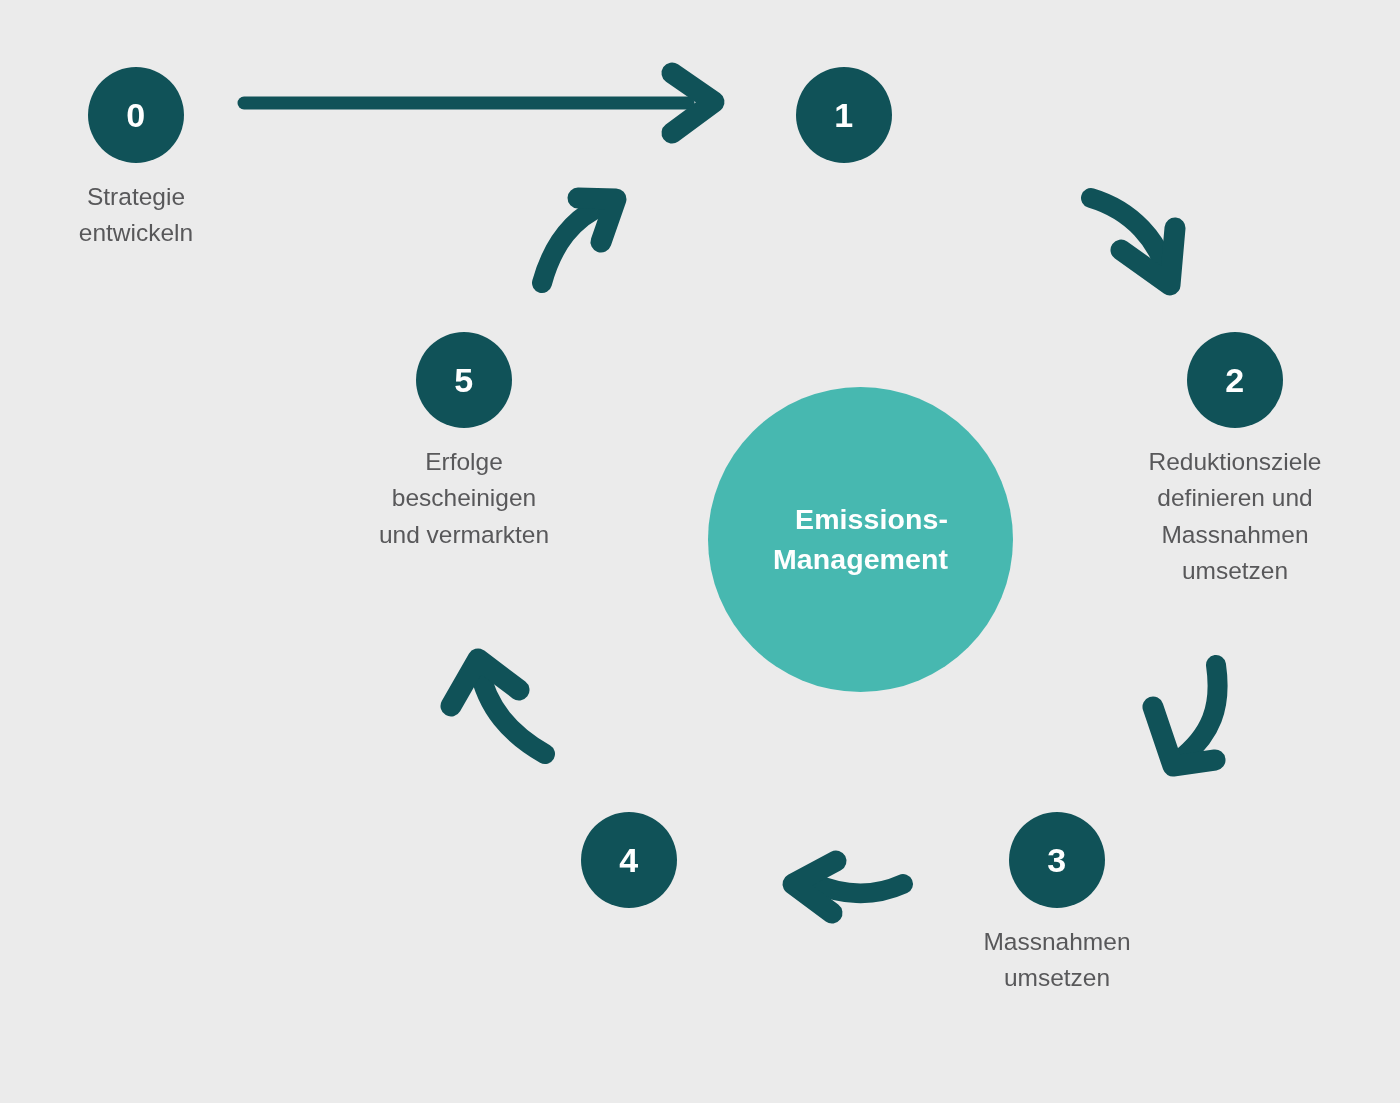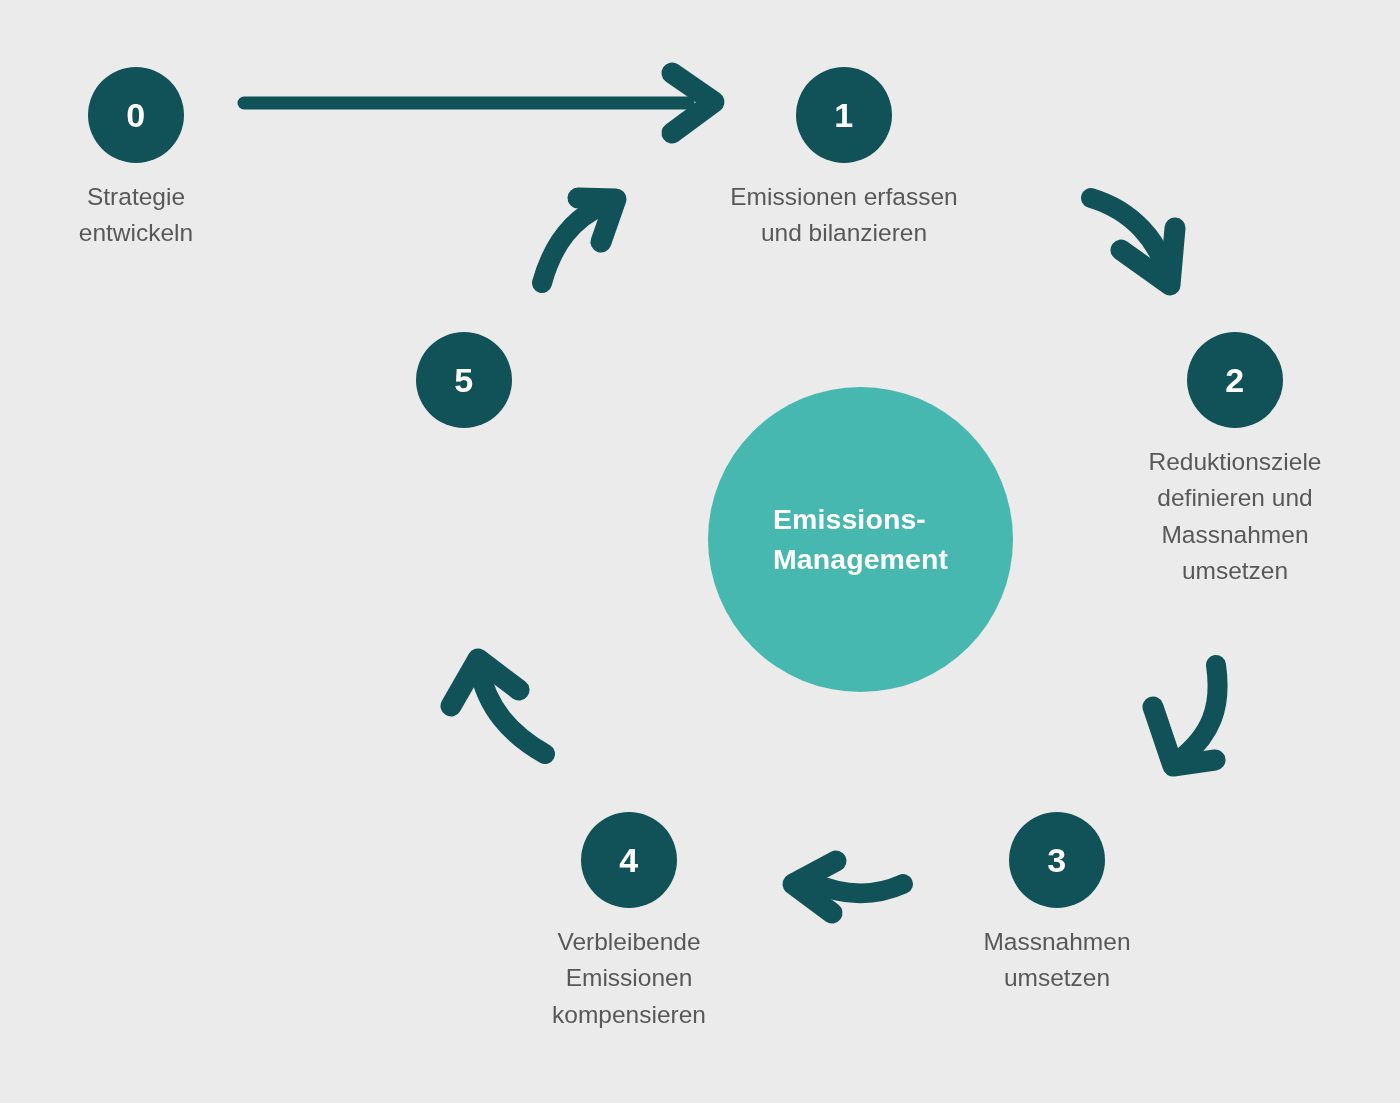--- a/index.html
+++ b/index.html
@@ -56,21 +56,21 @@
     background: #47b8b0;
     display: flex;
     align-items: center;
     justify-content: center;
   }
   .hub-label {
     color: #ffffff;
     font-size: 28.5px;
     font-weight: bold;
     line-height: 1.38;
-    text-align: left;
+    text-align: right;
     white-space: pre-line;
     letter-spacing: 0.1px;
   }
   #arrows {
     position: absolute;
     left: 0;
     top: 0;
     width: 1400px;
     height: 1103px;
     pointer-events: none;
@@ -124,22 +124,20 @@
       <span>0</span>
     </div>
     <div class="step-label">Strategie
 entwickeln</div>
   </div>
 
   <div class="step" style="left:844px; top:67px;">
     <div class="step-badge">
       <span>1</span>
     </div>
-    <div class="step-label">Emissionen erfassen
-und bilanzieren</div>
   </div>
 
   <div class="step" style="left:1235px; top:332px;">
     <div class="step-badge">
       <span>2</span>
     </div>
     <div class="step-label">Reduktionsziele
 definieren und
 Massnahmen
 umsetzen</div>
@@ -150,24 +148,24 @@
       <span>3</span>
     </div>
     <div class="step-label">Massnahmen
 umsetzen</div>
   </div>
 
   <div class="step" style="left:629px; top:812px;">
     <div class="step-badge">
       <span>4</span>
     </div>
-    <div class="step-label">Verbleibende
-Emissionen
-kompensieren</div>
   </div>
 
   <div class="step" style="left:464px; top:332px;">
     <div class="step-badge">
       <span>5</span>
     </div>
+    <div class="step-label">Erfolge
+bescheinigen
+und vermarkten</div>
   </div>
 
 </div>
 
 </body></html>

